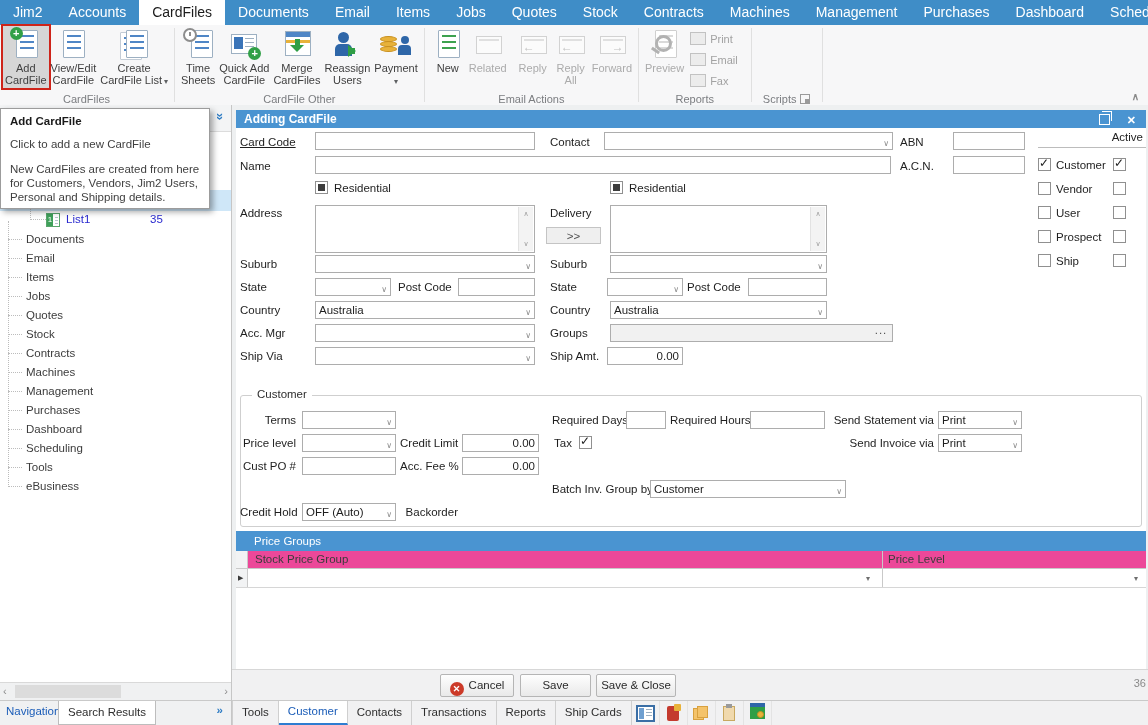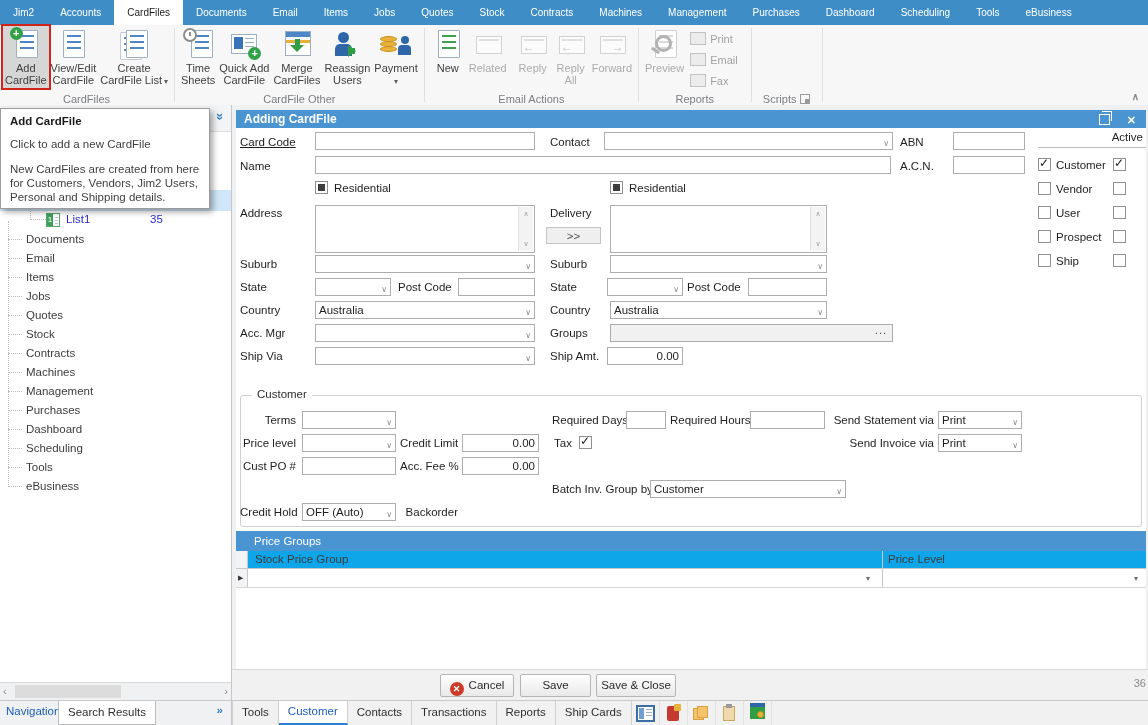--- a/index.html
+++ b/index.html
@@ -1,21 +1,21 @@
 <!DOCTYPE html>
 <html><head>
 <meta charset="utf-8">
 <style>
   html,body{margin:0;padding:0}
   .app{position:relative;width:1148px;height:725px;background:#eef0f1;overflow:hidden;
        font-family:"Liberation Sans",sans-serif;font-size:11.5px;color:#1e1e1e}
 
   
   .menubar{position:absolute;left:0;top:0;width:1148px;height:25px;background:#3f8dc7;display:flex;align-items:stretch}
-  .mtab{padding:0 13px;line-height:25px;font-size:10px;color:#fff;cursor:default;white-space:nowrap}
+  .mtab{padding:0 13px;line-height:25px;font-size:14px;color:#fff;cursor:default;white-space:nowrap}
   .mtab.active{background:#fff;color:#1c1c1c}
 
   
   .ribbon{position:absolute;left:0;top:25px;width:1148px;height:80px;background:#f7f7f8;border-bottom:1px solid #d9d9d9;display:flex}
   .rgroup{position:relative;display:flex;align-items:flex-start;padding:1px 3px 13px}
   .rcap{position:absolute;bottom:0;left:0;right:0;text-align:center;font-size:11px;color:#7b7d80;white-space:nowrap}
   .rsep{width:1px;background:#e0e0e0;margin:3px 1px}
   .isep{width:1px;background:#e6e6e6;margin:6px 2px 16px}
   .rbtn{display:flex;flex-direction:column;align-items:center;padding:2px 2px;cursor:default}
   .rlab{font-size:11px;line-height:12px;text-align:center;color:#3f3f3f;white-space:pre-line;margin-top:2px}
@@ -131,21 +131,21 @@
   .cb.pt::after{content:"";position:absolute;left:2px;top:2px;width:7px;height:7px;background:#3d3d3d}
   .mvbtn{position:absolute;left:314px;top:122px;width:55px;height:17px;background:#efefef;border:1px solid #c4c4c4;
          text-align:center;line-height:16px;color:#4f4f4f;box-sizing:border-box}
   .dots3{position:absolute;right:2px;top:2px;width:18px;height:12px;text-align:center;line-height:6px;color:#4f4f4f;letter-spacing:1px}
   .activeline{position:absolute;left:806px;top:42px;width:108px;border-top:1px solid #bcbcbc}
 
   .fset{position:absolute;left:8px;top:290px;width:902px;height:132px;border:1px solid #cfcfcf;border-radius:3px;box-sizing:border-box}
   .legend{position:absolute;left:20px;top:283px;background:#fff;padding:0 5px;color:#2e2e2e}
 
   .pg-head{position:absolute;left:4px;top:426px;width:910px;height:20px;background:#4a94d1;color:#fff;line-height:20px;padding-left:18px;box-sizing:border-box}
-  .pg-cols{position:absolute;left:4px;top:446px;width:910px;height:18px;background:#0ea5e9;border-bottom:1px solid #c9c9c9;box-sizing:border-box}
+  .pg-cols{position:absolute;left:4px;top:446px;width:910px;height:18px;background:#ec4899;border-bottom:1px solid #c9c9c9;box-sizing:border-box}
   .pg-ind{position:absolute;left:0;top:0;width:12px;height:100%;border-right:1px solid #c9c9c9;background:#f2f3f4;box-sizing:border-box}
   .pg-col1{position:absolute;left:19px;top:2px;color:#3c3c3c}
   .pg-col2{position:absolute;left:652px;top:2px;color:#3c3c3c}
   .pg-divider{position:absolute;left:646px;top:0;height:100%;border-left:1px solid #c9c9c9}
   .pg-row{position:absolute;left:4px;top:464px;width:910px;height:19px;background:#fff;border-bottom:1px solid #d6d6d6;box-sizing:border-box}
   .pg-row .pg-ind::after{content:"▶";position:absolute;left:2px;top:5px;font-size:7px;color:#3a3a3a}
   .cellchev{position:absolute;top:5px;font-size:8px;color:#6f6f6f}
   .cellchev::after{content:"▾"}
 
   .btnbar{position:absolute;left:0;top:564px;width:916px;height:31px;background:#f1f1f2;border-top:1px solid #d7d7d7;box-sizing:border-box}

